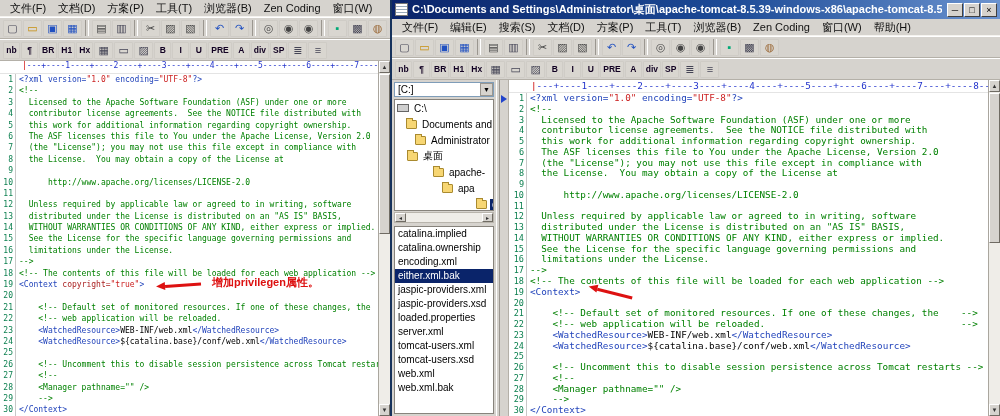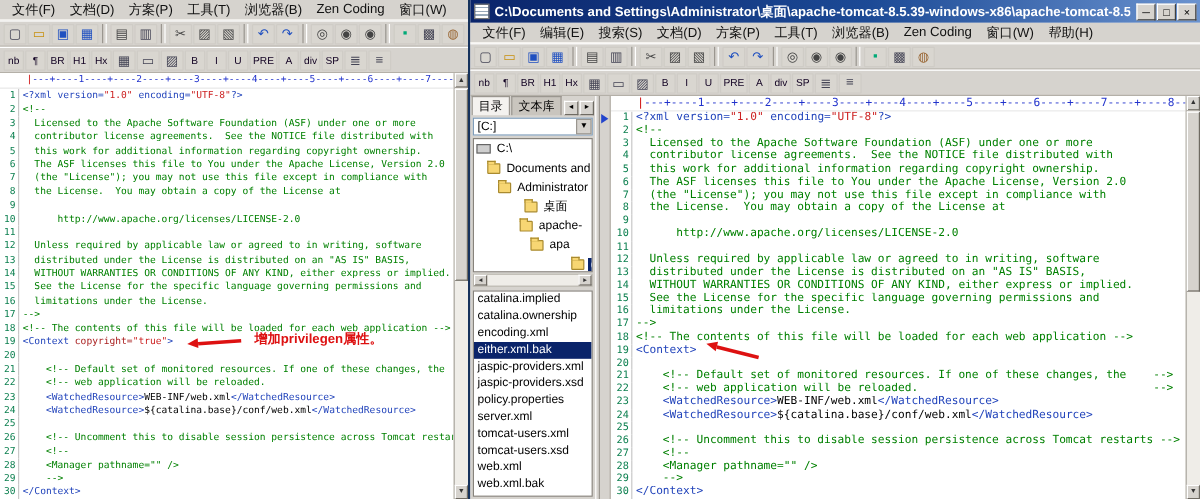--- a/index.html
+++ b/index.html
@@ -8,21 +8,21 @@
   #root{position:relative;width:1000px;height:416px;display:flex}
 
   
   .menubar{height:17px;background:#d6d3ce;display:flex;align-items:center;padding:0 4px;font-size:11px;
            border-bottom:1px solid #f5f3ef;white-space:nowrap;overflow:hidden;color:#111}
   .mi{padding:1px 6px}
   .toolbar{height:22px;background:#d6d3ce;border-top:1px solid #fff;border-bottom:1px solid #b4b0a8;
            display:flex;align-items:center;padding:1px 3px;gap:1px;overflow:hidden;white-space:nowrap}
   .tbi{width:19px;height:17px;display:inline-flex;align-items:center;justify-content:center;
        font-size:11px;color:#445;border:1px solid #cfccc6;border-radius:1px;background:#d9d6d0;flex:0 0 auto}
-  .tbi.txt{width:auto;min-width:17px;padding:0 2px;font-size:8.5px;font-weight:400;color:#102}
+  .tbi.txt{width:auto;min-width:17px;padding:0 2px;font-size:8.5px;font-weight:700;color:#102}
   .sep{width:4px;height:16px;border-left:1px solid #9a968f;border-right:1px solid #fff;margin:0 2px;flex:0 0 auto}
   .ic-open-file{color:#c79010}.ic-save,.ic-save-all,.ic-undo,.ic-redo{color:#2050c0}
   .ic-cut,.ic-copy,.ic-paste,.ic-print,.ic-find,.ic-replace,.ic-find-next{color:#444}
   .ic-bookmark{color:#0a7}.ic-browser-preview{color:#963}
 
   
   .editcol{flex:1;display:flex;flex-direction:column;min-width:0;background:#fff}
   .ruler{height:13px;background:#fff;border-bottom:1px solid #e4e4e4;color:#2233cc;
          font-family:"DejaVu Sans Mono",monospace;white-space:pre;overflow:hidden}
   .ruler::first-letter{color:#cc0000}
@@ -272,48 +272,38 @@
         <span class="tbi txt">A</span>
         <span class="tbi txt">div</span>
         <span class="tbi txt">SP</span>
         <span class="tbi">≣</span>
         <span class="tbi">≡</span>
       </div>
 
     <div id="rbody">
 
       <div id="panel">
-        <div class="ptabs">
-          <span id="ptablist">
-              <span class="ptab active">目录</span>
-              <span class="ptab">文本库</span>
-            </span>
-          <span style="display:flex;gap:1px">
-            <span class="tabbtn">◂</span>
-            <span class="tabbtn">▸</span>
-          </span>
-        </div>
         <div class="drive">
           <span>[C:]</span>
           <span class="dd">▼</span>
         </div>
         <div class="tree" id="rtree">
             <div class="trow" style="padding-left: 2px;">
               <span class="drivebox"></span>
               <span class="tlabel">C:\</span>
             </div>
             <div class="trow" style="padding-left: 11px;">
               <span class="folder"></span>
               <span class="tlabel">Documents and Se</span>
             </div>
             <div class="trow" style="padding-left: 20px;">
               <span class="folder"></span>
               <span class="tlabel">Administrator</span>
             </div>
-            <div class="trow" style="padding-left: 42px;">
+            <div class="trow" style="padding-left: 12px;">
               <span class="folder"></span>
               <span class="tlabel">桌面</span>
             </div>
             <div class="trow" style="padding-left: 38px;">
               <span class="folder"></span>
               <span class="tlabel">apache-</span>
             </div>
             <div class="trow" style="padding-left: 47px;">
               <span class="folder"></span>
               <span class="tlabel">apa</span>
@@ -327,21 +317,21 @@
           <span class="hbtn">◂</span>
           <span class="hbtn">▸</span>
         </div>
         <div class="files" id="rfiles">
             <div class="frow">catalina.implied</div>
             <div class="frow">catalina.ownership</div>
             <div class="frow">encoding.xml</div>
             <div class="frow selected">either.xml.bak</div>
             <div class="frow">jaspic-providers.xml</div>
             <div class="frow">jaspic-providers.xsd</div>
-            <div class="frow">policy.properties</div>
+            <div class="frow">loaded.properties</div>
             <div class="frow">server.xml</div>
             <div class="frow">tomcat-users.xml</div>
             <div class="frow">tomcat-users.xsd</div>
             <div class="frow">web.xml</div>
             <div class="frow">web.xml.bak</div>
           </div>
       </div>
 
       <div class="splitter"></div>
 

